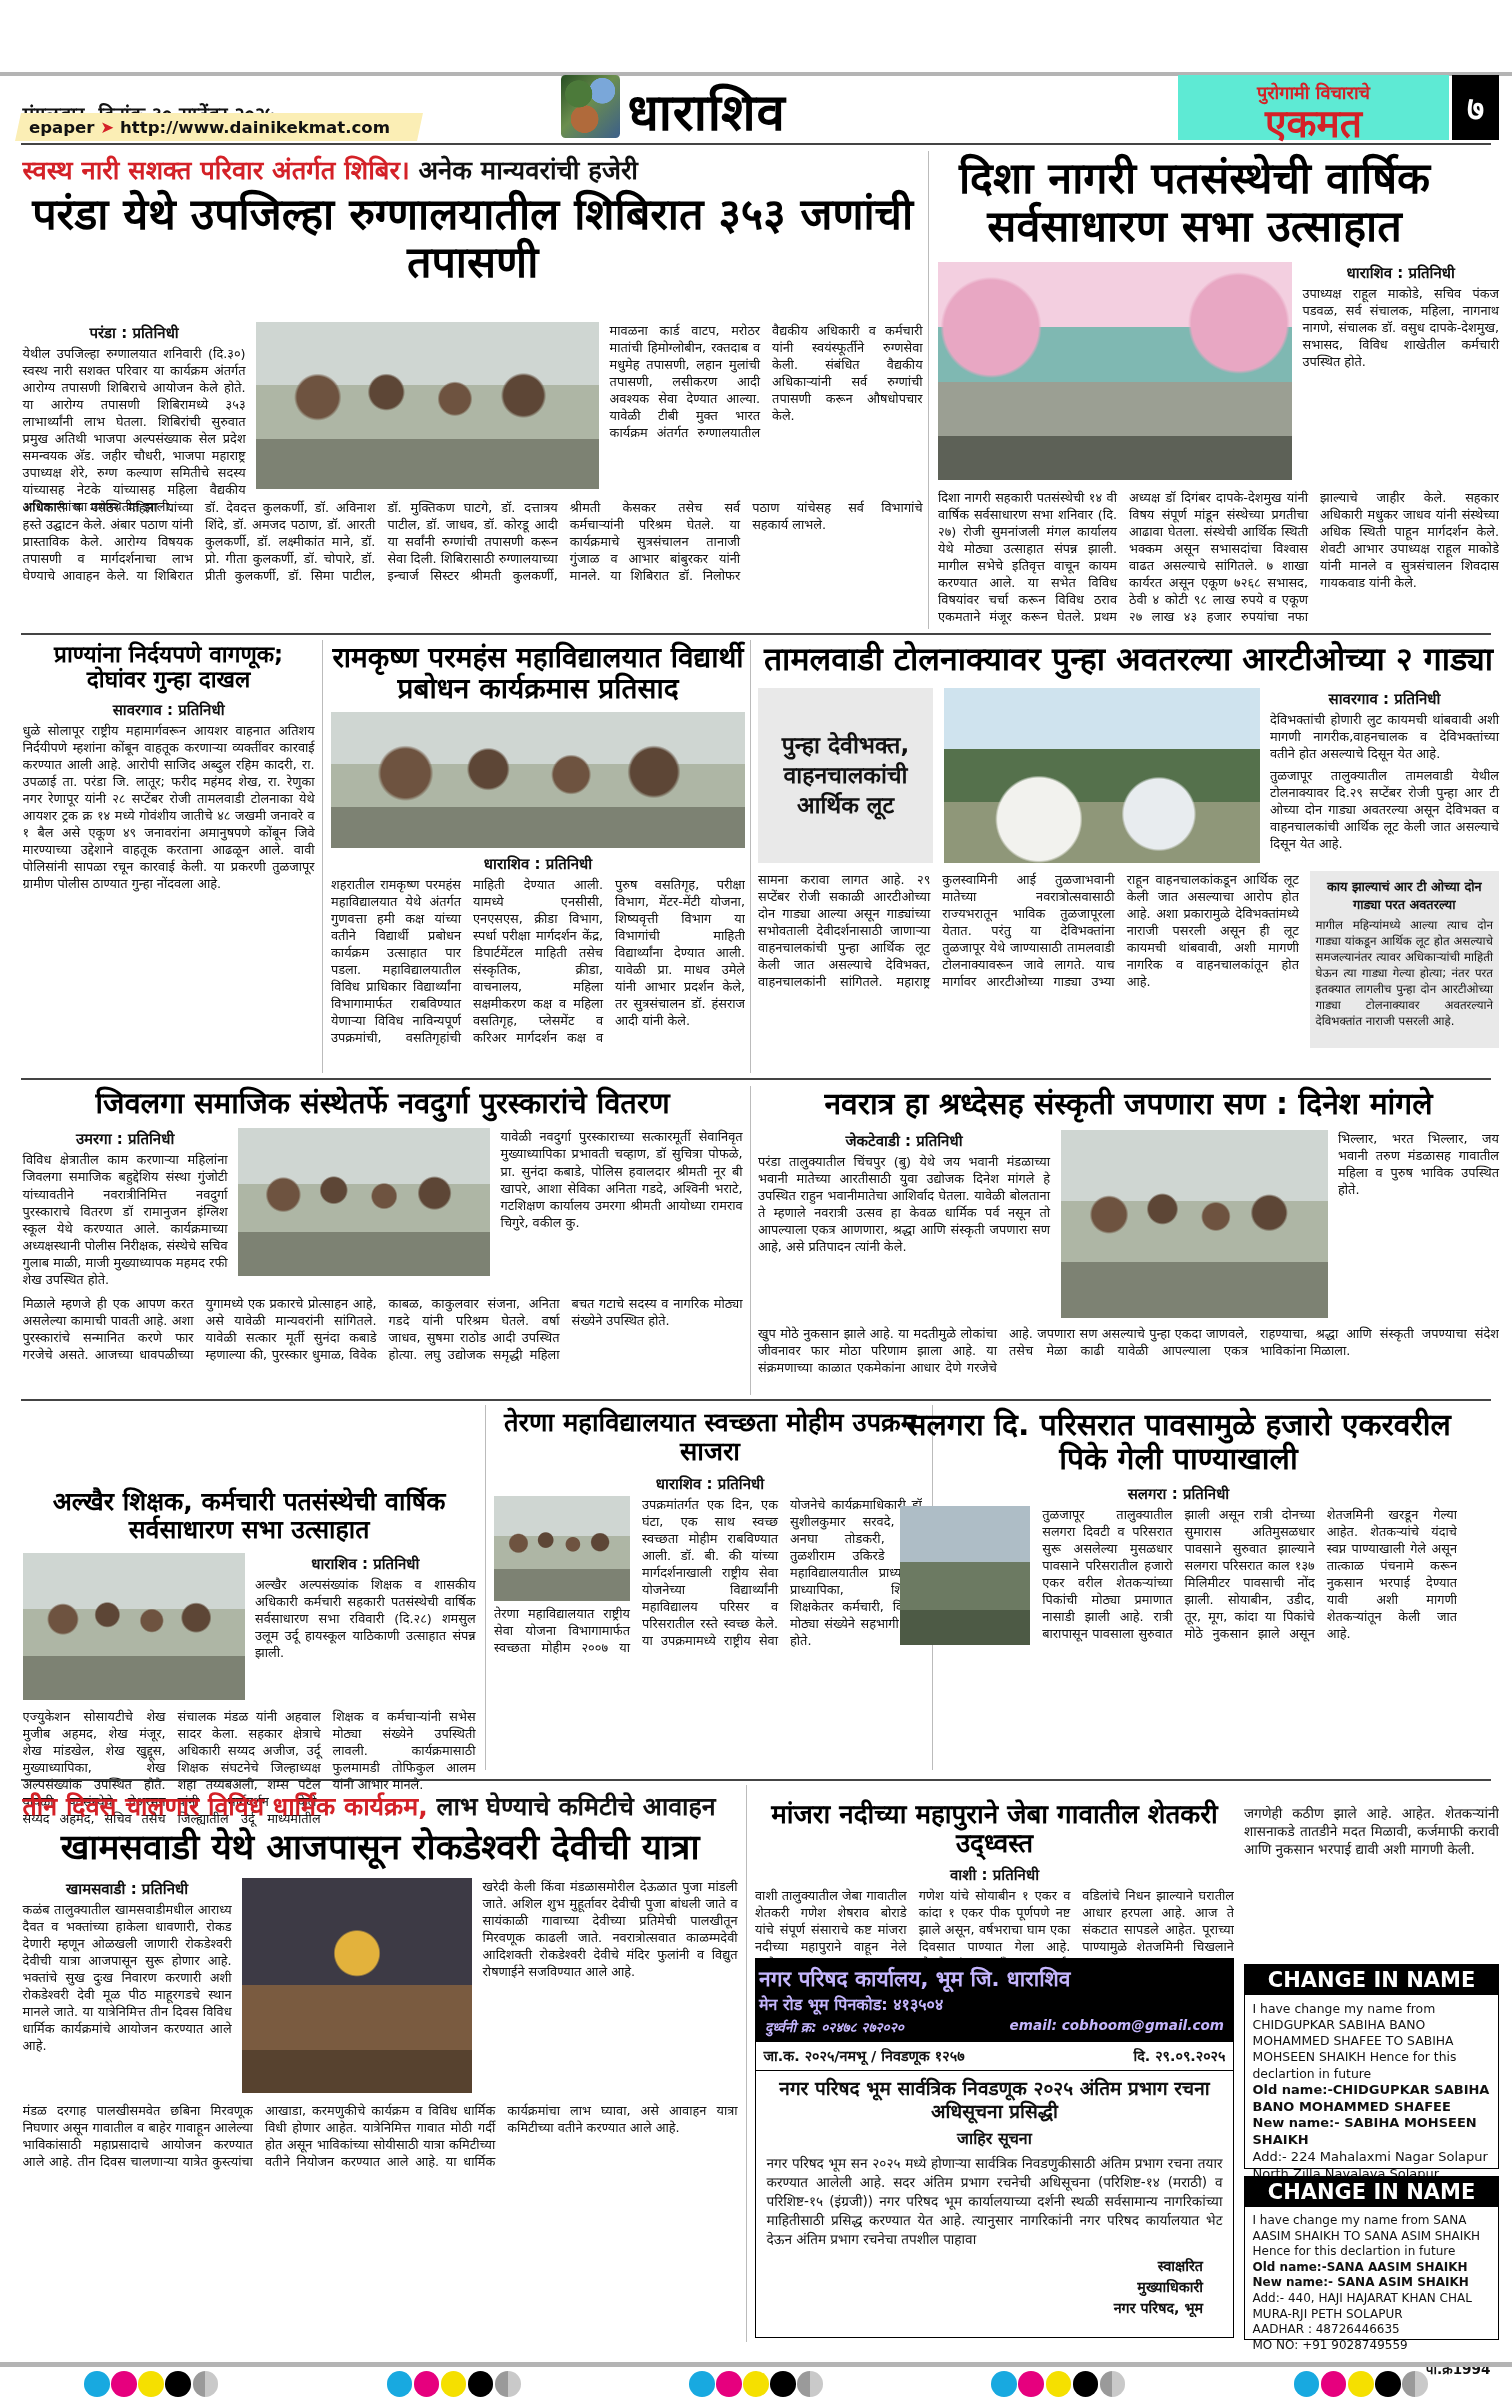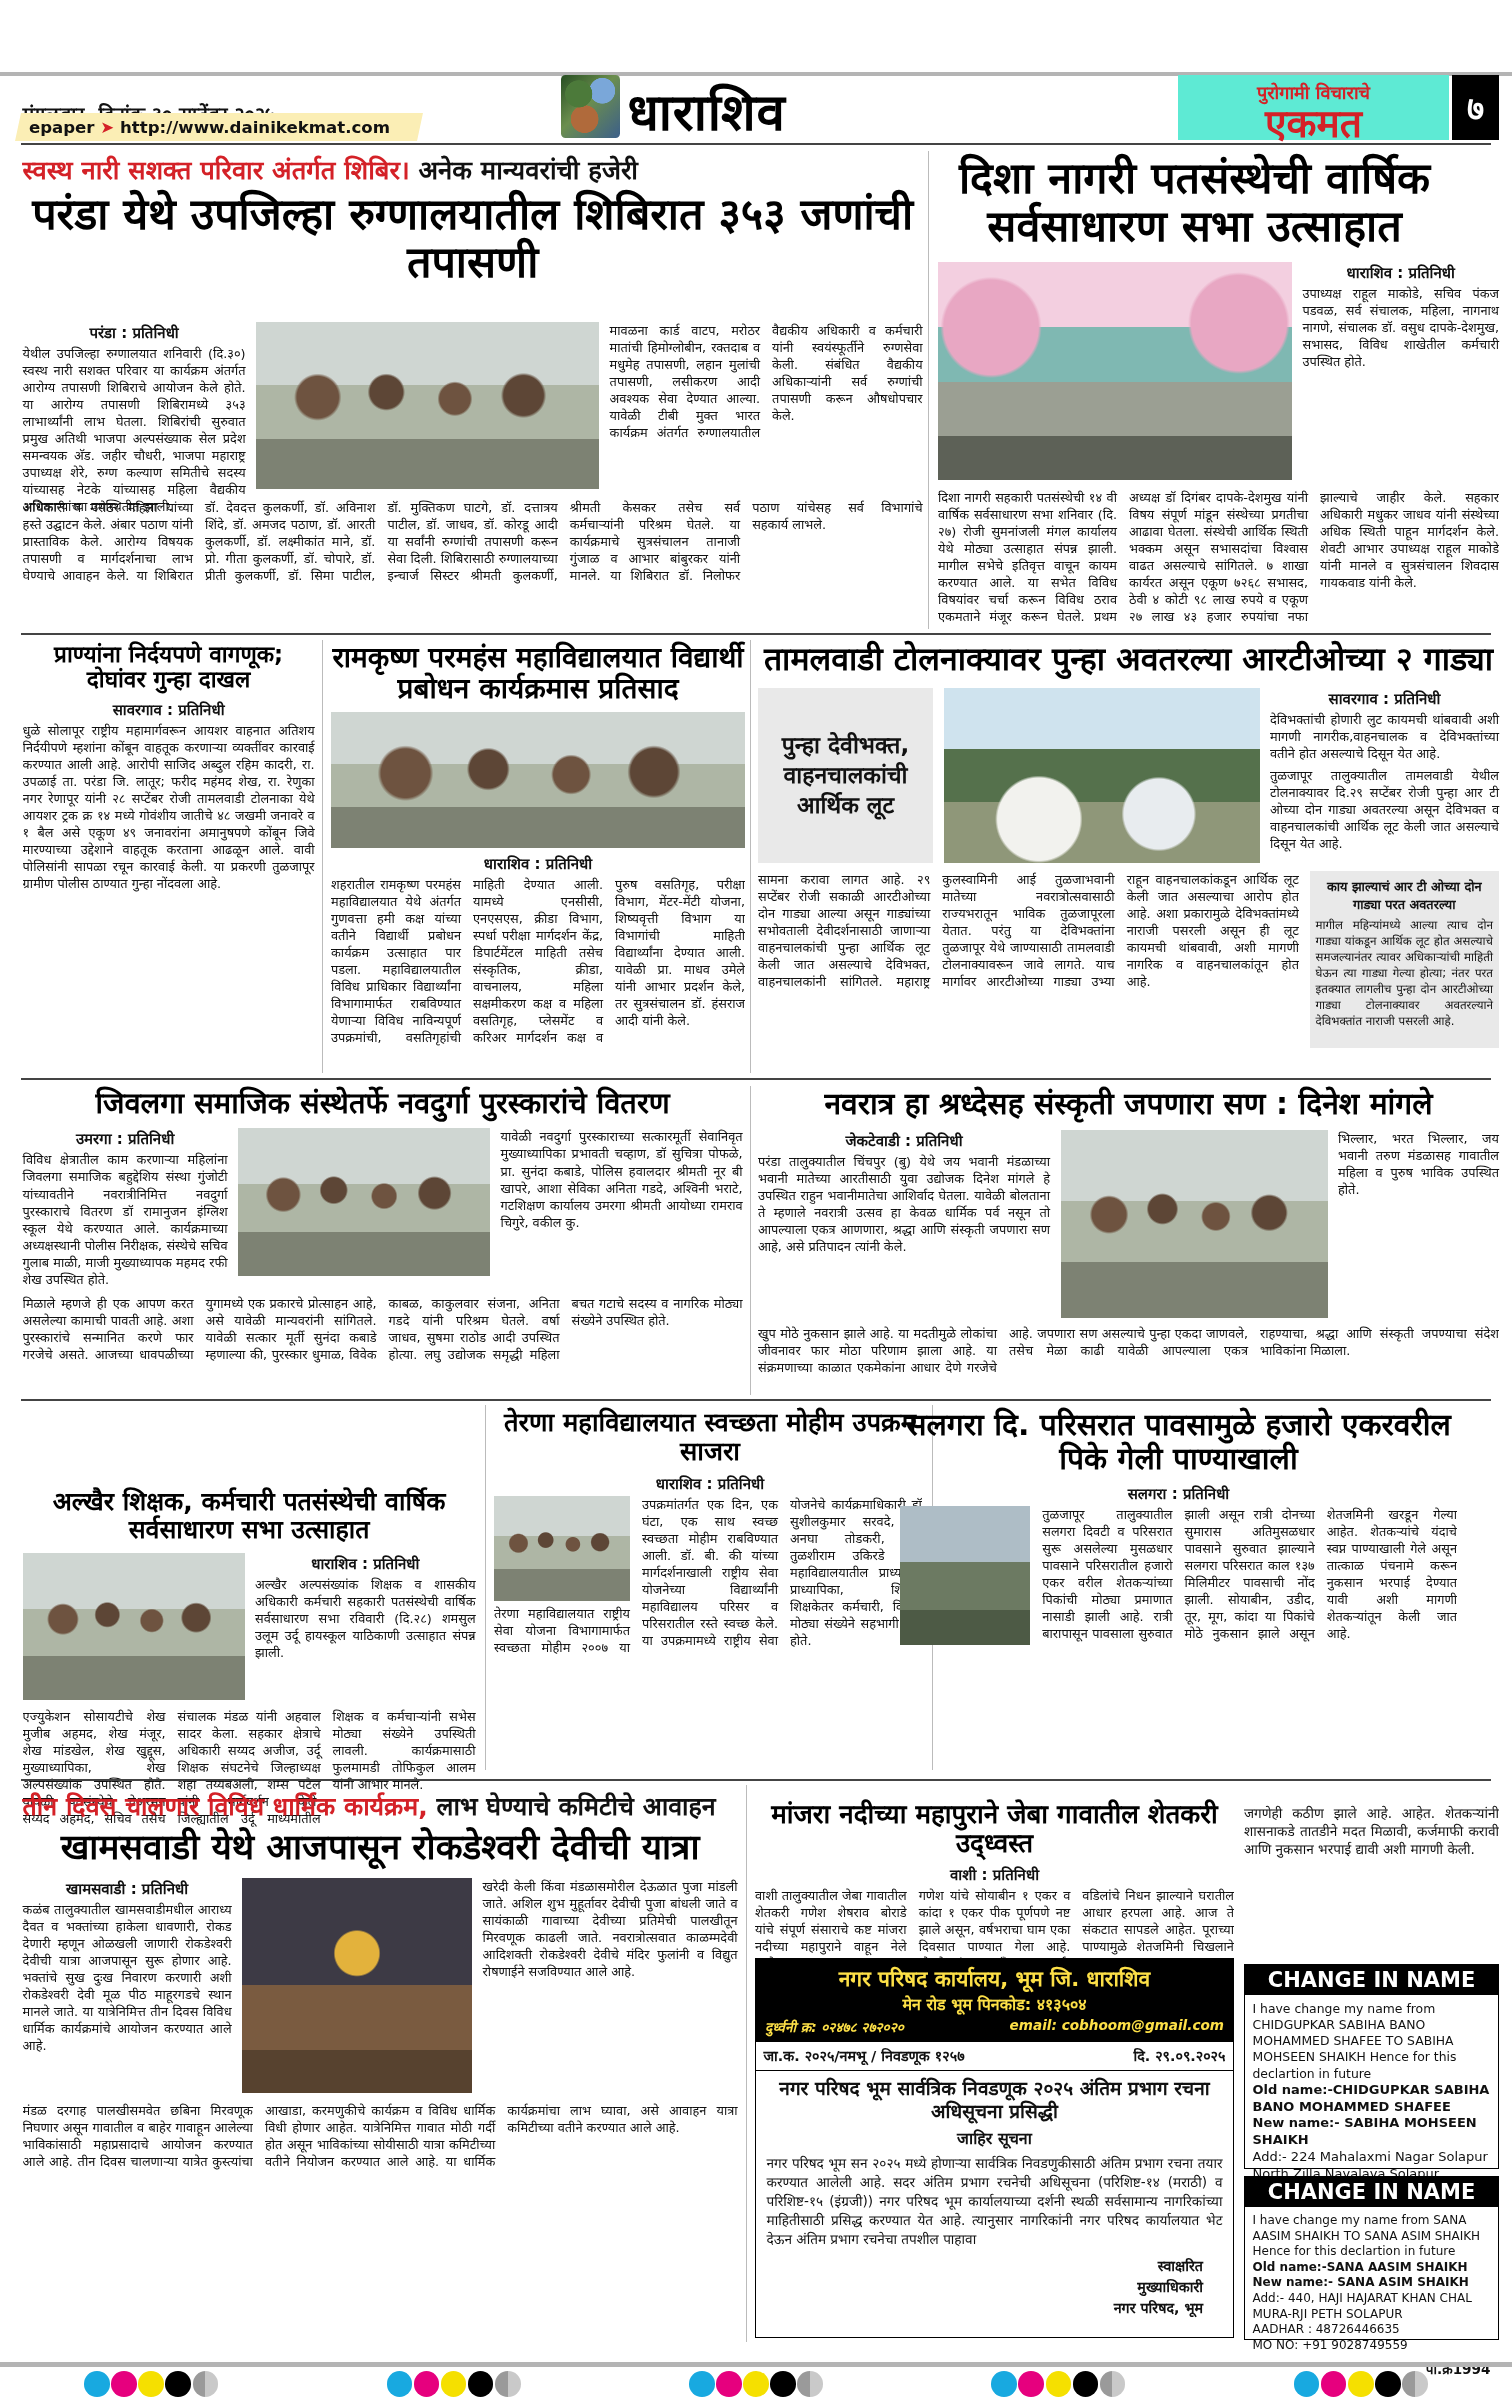--- a/index.html
+++ b/index.html
@@ -77,21 +77,21 @@
       linear-gradient(180deg,#3d3a45 0 50%, #7a5b40 50% 80%, #57422f 80%);
   }
 
   .subhead-box { background:#e9e9e9; font-weight:bold; text-align:center;
     display:flex; align-items:center; justify-content:center; line-height:1.3; }
   .side-graybox { background:#e9e9e9; padding:6px; font-size:11.7px; text-align:justify; }
   .side-graybox b { display:block; text-align:center; font-size:12.8px; margin-bottom:3px; }
 
   
   .notice { border:1.5px solid #000; background:#fff; }
-  .notice-head { background:#000; color:#fde047; text-align:center; padding:4.5px 3px 6px; }
+  .notice-head { background:#000; color:#c4b5fd; text-align:left; padding:4.5px 3px 6px; }
   .notice-head .nh1 { font-size:21px; font-weight:bold; }
   .notice-head .nh2 { font-size:16px; font-weight:bold; margin-top:1.5px; }
   .notice-head .nh3 { display:flex; justify-content:space-between; font-size:13.6px; font-weight:bold; padding:1.5px 6px 0;font-style:italic; }
   .notice-ref { display:flex; justify-content:space-between; font-size:14.3px; font-weight:bold;
     padding:4.5px 7.5px; border-bottom:0.8px solid #000; }
   .notice-title { font-size:19px; font-weight:bold; text-align:center; line-height:1.25; padding:6px 9px 1.5px; }
   .notice-sub { font-size:16px; font-weight:bold; text-align:center; padding:1.5px 0 4.5px; }
   .notice-body { font-size:13.6px; line-height:1.4; text-align:justify; padding:0 10.5px; }
   .notice-sign { text-align:right; font-size:14.3px; font-weight:bold; padding:7.5px 30px 9px 0; line-height:1.45; }
 

